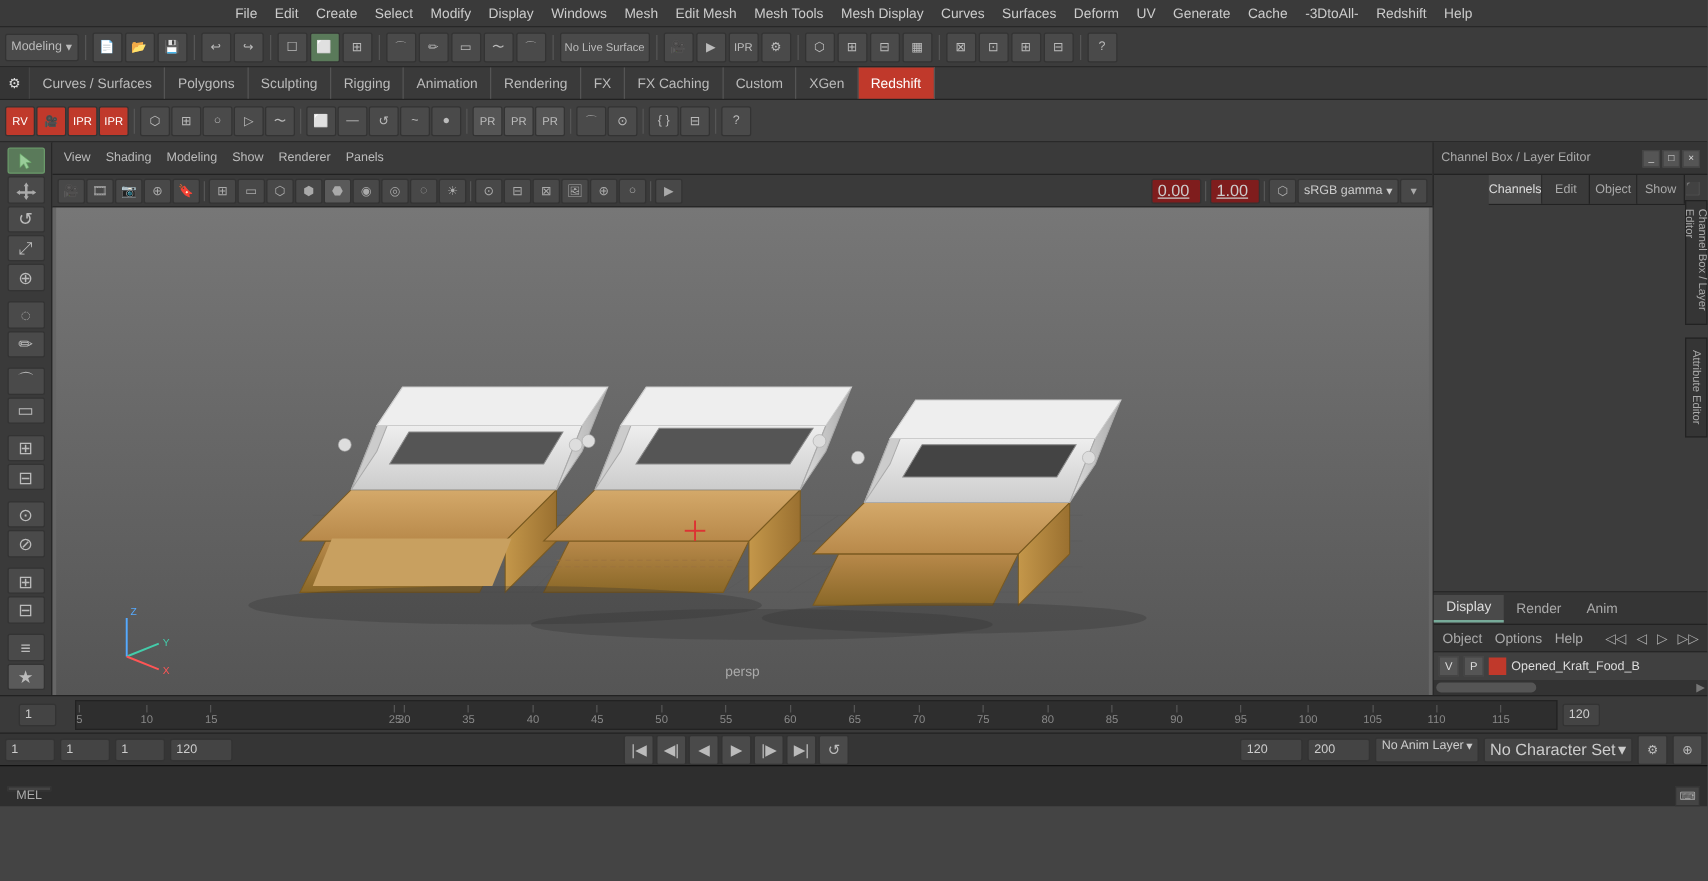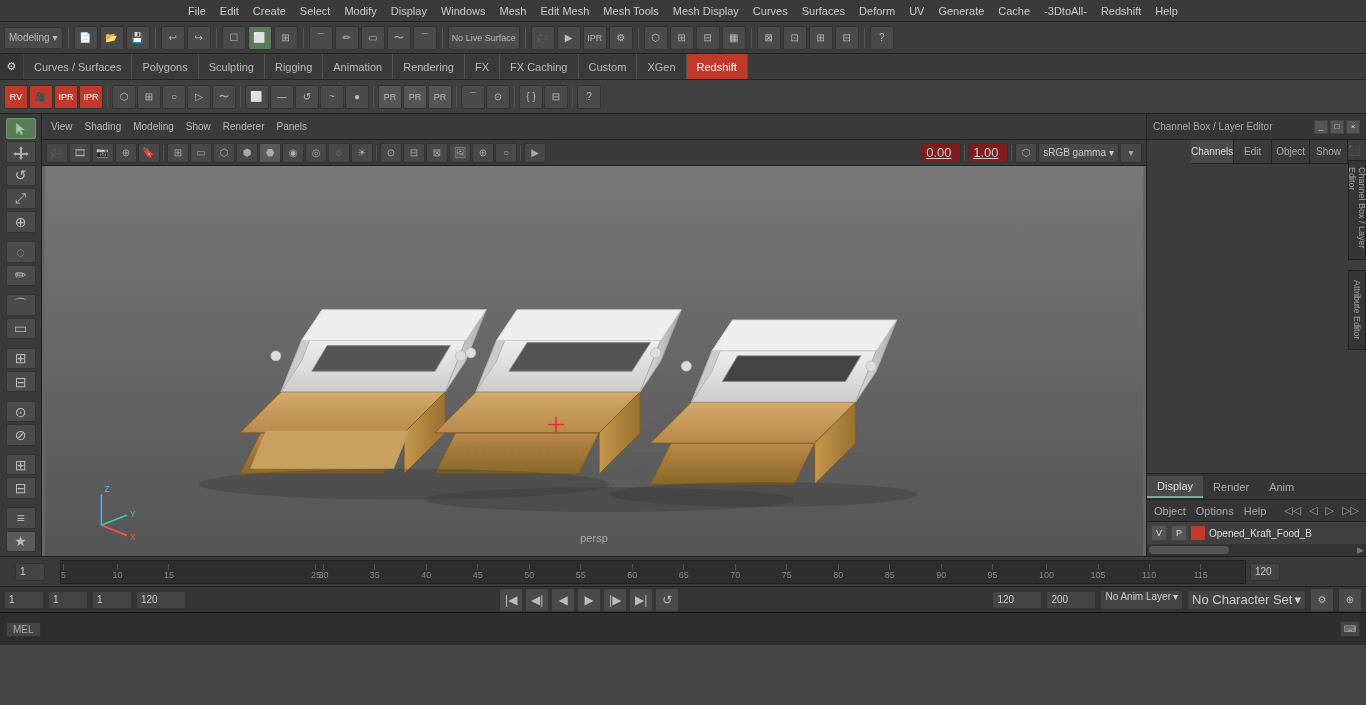--- a/index.html
+++ b/index.html
@@ -257,21 +257,20 @@
       display: flex; align-items: center;
       padding: 0 4px;
       font-size: 10px;
       color: #ccc;
       min-width: 30px;
     }
     #command-bar {
       height: 22px;
       background: #2e2e2e;
       display: flex;
-      align-items: center;
       padding: 16px 6px;
       border-top: 1px solid #111;
     }
     .cmd-label {
       background: #444;
       padding: 1px 6px;
       border: 1px solid #333;
       font-size: 10px;
       color: #aaa;
       cursor: pointer;

